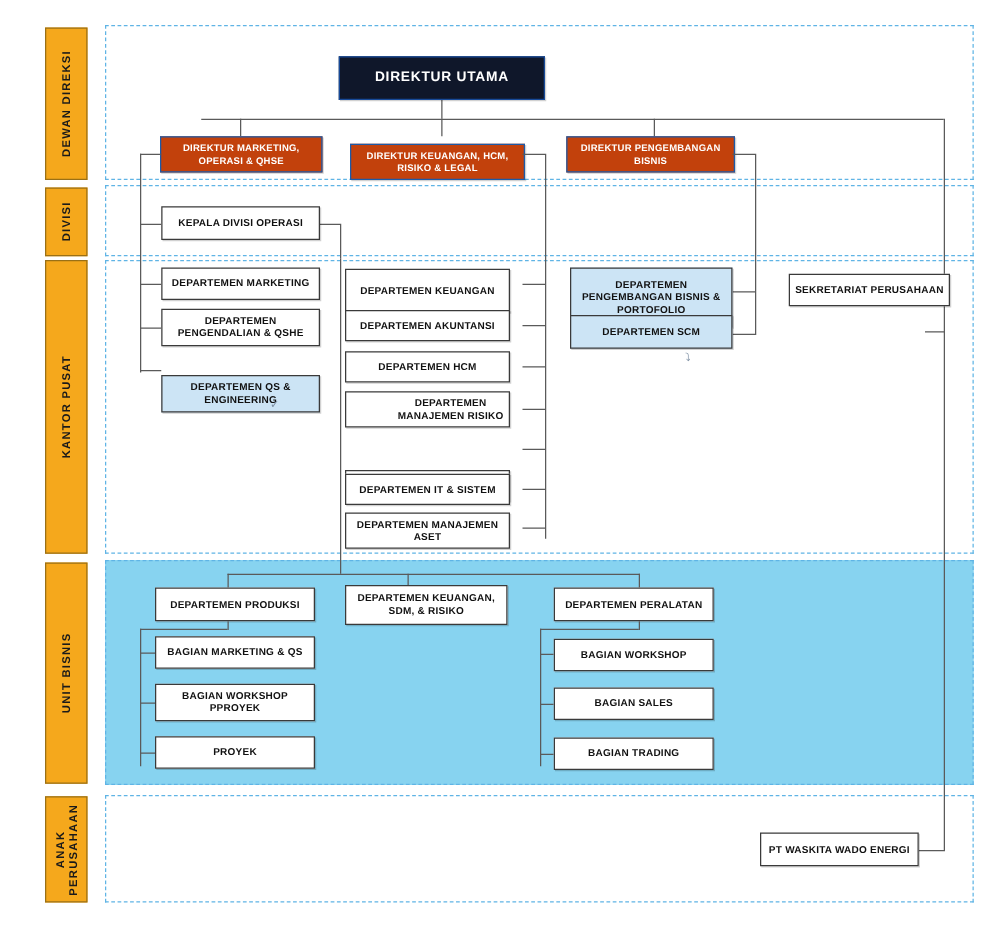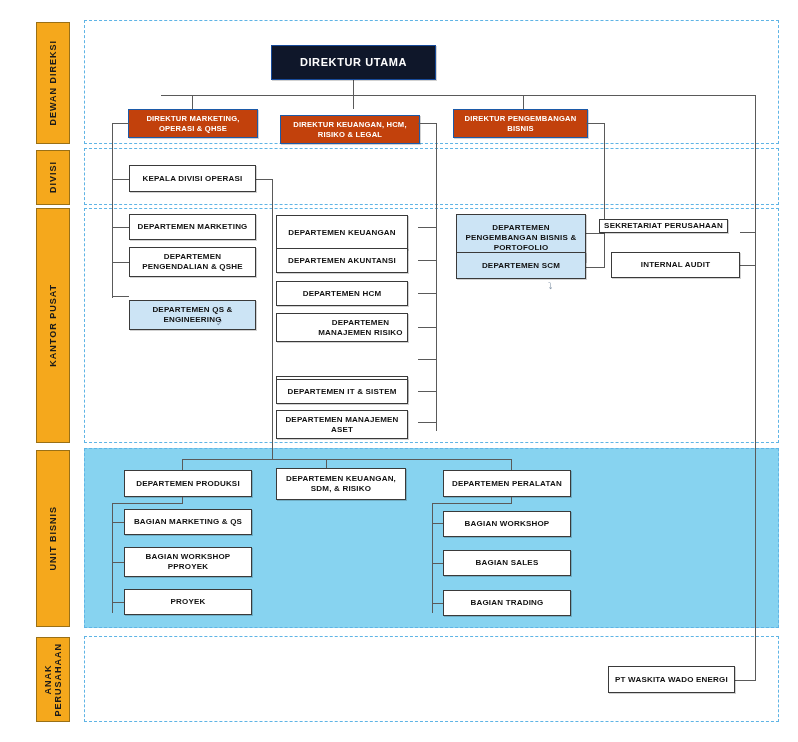--- a/index.html
+++ b/index.html
@@ -217,25 +217,22 @@
   <div class="ln lnh" style="left:740px;top:265px;width:16px;"></div>
 
   <div class="box lightblue" style="left:456px;top:214px;width:130px;height:48px;">
     <span>DEPARTEMEN PENGEMBANGAN BISNIS &amp; PORTOFOLIO</span>
   </div>
   <div class="box lightblue" style="left:456px;top:252px;width:130px;height:27px;">
     <span>DEPARTEMEN SCM</span>
   </div>
   <div class="tick" style="left:548px;top:281px;">⤵</div>
 
-  <div class="box" style="left:599px;top:219px;width:129px;height:14px;">
+  <div class="box" style="left:631px;top:219px;width:129px;height:26px;">
     <span>SEKRETARIAT PERUSAHAAN</span>
-  </div>
-  <div class="box" style="left:611px;top:252px;width:129px;height:26px;">
-    <span>INTERNAL AUDIT</span>
   </div>
 
   <div class="ln lnh" style="left:182px;top:459px;width:330px;"></div>
   <div class="ln lnv" style="left:182px;top:459px;height:12px;"></div>
   <div class="ln lnv" style="left:326px;top:459px;height:12px;"></div>
   <div class="ln lnv" style="left:511px;top:459px;height:12px;"></div>
 
   <div class="box" style="left:124px;top:470px;width:128px;height:27px;">
     <span>DEPARTEMEN PRODUKSI</span>
   </div>

